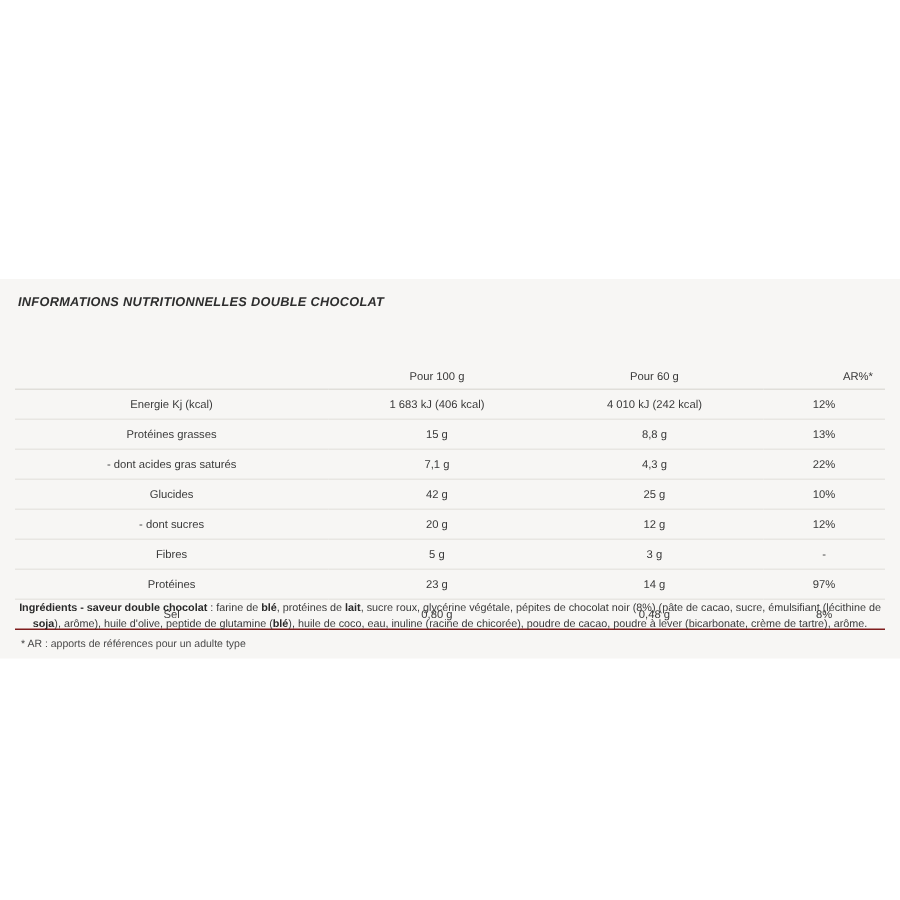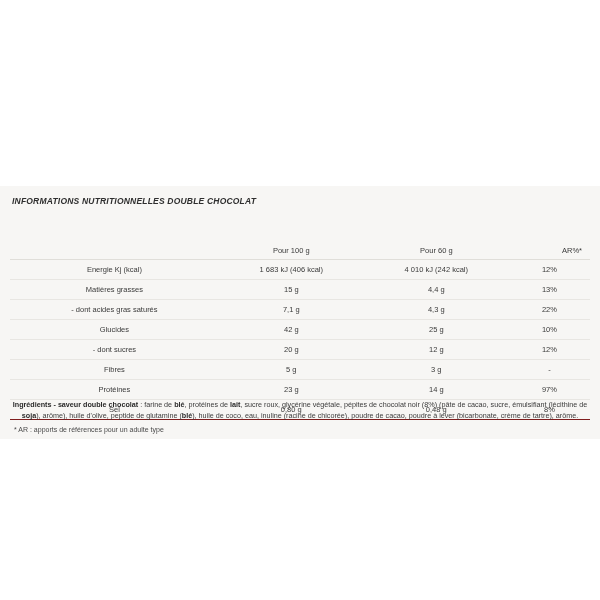--- a/index.html
+++ b/index.html
@@ -100,23 +100,23 @@
         </tr>
       </thead>
       <tbody>
         <tr>
           <td class="col-label">Energie Kj (kcal)</td>
           <td class="col-num">1 683 kJ (406 kcal)</td>
           <td class="col-num">4 010 kJ (242 kcal)</td>
           <td class="col-ar">12%</td>
         </tr>
         <tr>
-          <td class="col-label">Matières grasses</td>
+          <td class="col-label">Protéines grasses</td>
           <td class="col-num">15 g</td>
-          <td class="col-num">4,4 g</td>
+          <td class="col-num">8,8 g</td>
           <td class="col-ar">13%</td>
         </tr>
         <tr>
           <td class="col-label">- dont acides gras saturés</td>
           <td class="col-num">7,1 g</td>
           <td class="col-num">4,3 g</td>
           <td class="col-ar">22%</td>
         </tr>
         <tr>
           <td class="col-label">Glucides</td>

